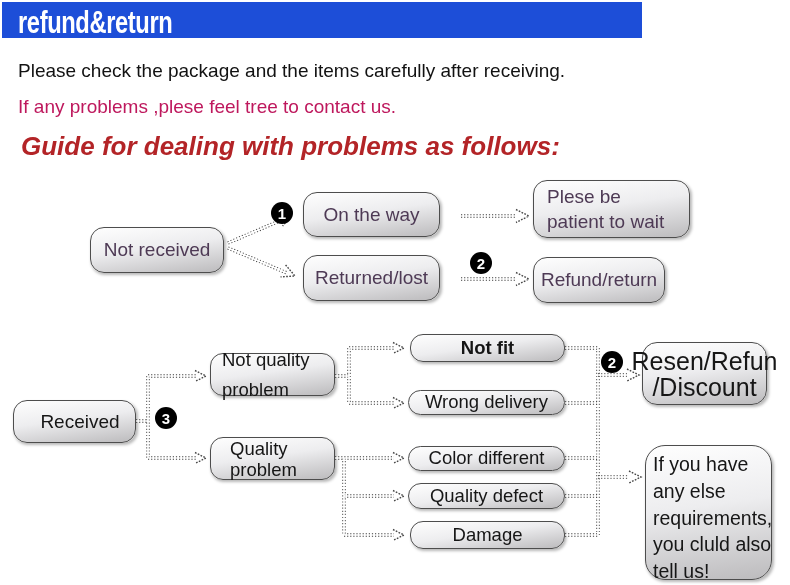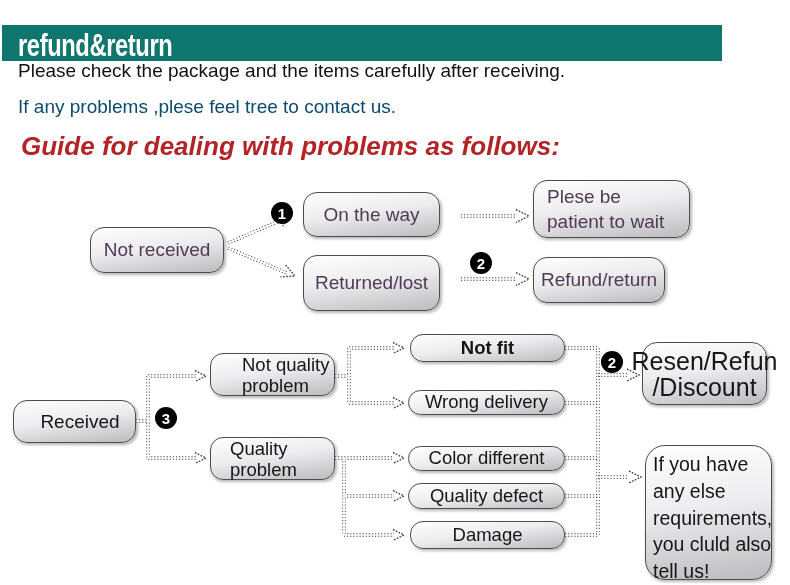--- a/index.html
+++ b/index.html
@@ -1,48 +1,48 @@
 <!DOCTYPE html>
 <html><head>
 <meta charset="utf-8">
 <style>
   html,body { margin:0; padding:0; background:#fff; }
   .canvas {
     position:relative; width:790px; height:585px; background:#ffffff;
     font-family:"Liberation Sans", sans-serif; overflow:hidden;
   }
   
-  .topbar { position:absolute; left:2px; top:2px; width:720px; height:36px; background:#0f766e;margin-top:23px; }
+  .topbar { position:absolute; left:2px; top:2px; width:640px; height:36px; background:#1d4ed8; }
   .topbar-title {
     position:absolute; left:16px; top:2px; color:#fff; font-size:32px; font-weight:bold;
     transform:scaleX(0.74); transform-origin:left top; letter-spacing:-0.5px; white-space:nowrap;
   }
   
   .intro1 { position:absolute; left:18px; top:60px; font-size:19px; color:#121212; }
-  .intro2 { position:absolute; left:18px; top:96px; font-size:19px; color:#0c4a6e; }
+  .intro2 { position:absolute; left:18px; top:96px; font-size:19px; color:#be185d; }
   .guide  { position:absolute; left:21px; top:131px; font-size:26px; font-weight:bold; color:#b32427;font-style:italic; }
   
   .node {
     position:absolute; box-sizing:border-box;
     border:1.6px solid #4d4d4d; border-radius:14px;
     background:linear-gradient(172deg,#fefefe 0%,#ededef 45%,#bcbbbd 100%);
     box-shadow:1.5px 2px 3px rgba(0,0,0,0.28);
     display:flex; align-items:center; justify-content:center;
     font-size:19px; color:#161616; white-space:pre-line; line-height:1.13; text-align:center;
   }
   .purple { color:#4e3a55; }
   .alignleft { justify-content:flex-start; text-align:left; }
   .small { font-size:18.5px; border-radius:13px; }
   .n-notreceived { left:90px;  top:227px; width:134px; height:46px; }
   .n-ontheway    { left:303px; top:192px; width:137px; height:45px; }
   .n-patient     { left:533px; top:180px; width:157px; height:58px; padding-left:13px; line-height:25px; }
-  .n-returned    { left:303px; top:255px; width:137px; height:56px; }
+  .n-returned    { left:303px; top:255px; width:137px; height:46px; }
   .n-refund      { left:533px; top:257px; width:132px; height:46px; }
   .n-received    { left:13px;  top:400px; width:123px; height:43px;padding-left:11px; }
-  .n-notquality  { left:210px; top:353px; width:125px; height:43px; padding-left:31px; line-height:21px; }
+  .n-notquality  { left:210px; top:353px; width:125px; height:43px; padding-left:11px; line-height:30px; }
   .n-quality     { left:210px; top:437px; width:125px; height:43px; padding-left:19px; line-height:21px; }
   .n-notfit      { left:410px; top:334px; width:155px; height:28px;font-weight:bold; }
   .n-wrong       { left:408px; top:390px; width:157px; height:25px; }
   .n-colordiff   { left:408px; top:446px; width:157px; height:25px; }
   .n-qualdefect  { left:408px; top:483px; width:157px; height:26px; }
   .n-damage      { left:410px; top:521px; width:155px; height:28px; }
   .n-resen       { left:642px; top:342px; width:125px; height:63px; font-size:25px; line-height:26px; border-radius:15px; }
   .n-anyelse     { left:645px; top:421px; width:127px; height:135px; font-size:19.5px; line-height:26.8px;
                    border-radius:20px; padding-left:7px; align-items:flex-start; padding-top:5px;margin-top:24px; }
   

